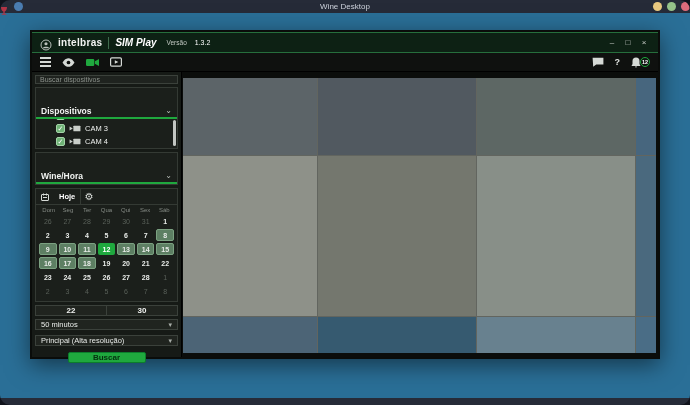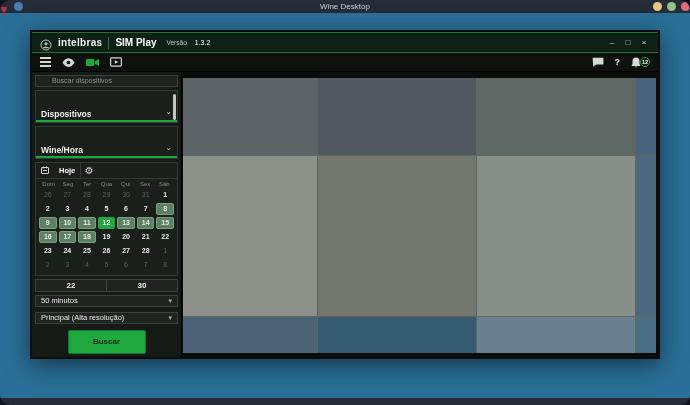--- a/index.html
+++ b/index.html
@@ -19,45 +19,45 @@
 
   
   .app { position:absolute; left:30px; top:17px; width:630px; height:329px; background:#0e100e;
          border:2px solid #0a0c0a; box-shadow:0 6px 22px rgba(0,0,0,.5); display:flex; flex-direction:column; }
 
   .app-titlebar { height:21px; background:#0d2114; border-top:1px solid #266e3c; border-bottom:1px solid #266e3c;
                   display:flex; align-items:center; padding:0 8px; gap:6px; }
   .person-icon { width:12px; height:12px; }
   .brand { font-size:10px; font-weight:bold; color:#f2f4f2; letter-spacing:.3px; }
   .tb-divider { width:1px; height:12px; background:#3f6b4d; }
-  .product { font-size:10px; font-weight:bold; color:#ffffff; }
+  .product { font-size:10px; font-weight:bold; color:#ffffff;font-style:italic; }
   .version-label { font-size:6.5px; color:#c4cac4; margin-left:4px; }
   .version { font-size:7px; color:#ffffff; margin-left:2px; }
   .win-controls { margin-left:auto; display:flex; gap:4px; }
   .win-controls span { width:12px; text-align:center; font-size:8px; color:#c9cec9; cursor:default; }
 
   .app-toolbar { height:19px; background:#0f110f; border-bottom:1px solid #000; display:flex; align-items:center; padding:0 8px; gap:11px; }
   .hamburger { width:11px; height:10px; background:repeating-linear-gradient(#d6dad6 0 2px, transparent 2px 4px); }
   .tool-icon { display:flex; align-items:center; }
   .toolbar-right { margin-left:auto; display:flex; align-items:center; gap:11px; }
   .help-q { font-size:9px; font-weight:bold; color:#e6e9e6; }
   .bell-group { display:flex; align-items:center; }
   .badge { width:10px; height:10px; border:1px solid var(--accent); border-radius:50%; color:#fff; font-size:5.5px; font-weight:bold;
            display:flex; align-items:center; justify-content:center; margin-left:-1px; }
 
   .app-body { flex:1; display:flex; min-height:0; }
 
   
   .sidebar { width:150px; background:#161a16; border-right:1px solid #000; padding:3px; display:flex; flex-direction:column; gap:3px; }
-  .search-input { width:100%; height:13px; background:#1f231f; border:1px solid #3b413b; color:#e8ebe8; font-size:7px; padding:0 16px;
+  .search-input { width:100%; height:13px; background:#1f231f; border:1px solid #3b413b; color:#e8ebe8; font-size:7px; padding:0 4px;
                   font-family:"Liberation Sans","DejaVu Sans",sans-serif; }
   .search-input::placeholder { color:#8d938d; }
 
   .panel { background:#1b1f1b; border:1px solid #343a34; }
-  .panel-header { display:flex; align-items:flex-start; justify-content:space-between; padding:2px 5px; height:13px;margin-top:16px; }
+  .panel-header { display:flex; align-items:center; justify-content:space-between; padding:2px 5px; height:13px;margin-top:16px; }
   .panel-title { font-size:8.5px; font-weight:bold; color:#f0f2f0; }
   .chev { color:#b9bfb9; font-size:8px; line-height:6px; }
   .green-rule { height:2px; background:var(--accent); }
 
   .dev-list { height:29px; overflow:hidden; position:relative; padding-left:20px; }
   .dev-row { display:flex; align-items:center; gap:4px; height:13px; }
   .dev-row.partial { margin-top:-10px; }
   .checkbox { width:9px; height:9px; background:#6fb276; border:1px solid #a4d4a8; border-radius:2px; color:#fff;
               font-size:7px; line-height:8px; text-align:center; flex:0 0 auto; }
   .cam-icon { display:flex; }
@@ -183,20 +183,45 @@
         <div class="sidebar">
 
           <input class="search-input" type="text" placeholder="Buscar dispositivos" style="">
 
           <div class="panel">
             <div class="panel-header">
               <span class="panel-title">Dispositivos</span>
               <span class="chev">⌄</span>
             </div>
             <div class="green-rule"></div>
+            <div class="dev-list">
+                <div class="dev-row partial">
+                  <span class="checkbox">✓</span>
+                </div>
+                <div class="dev-row">
+                  <span class="checkbox">✓</span>
+                  <span class="cam-icon">
+                    <svg width="12" height="9" viewBox="0 0 22 14">
+                      <rect x="8" y="2" width="13" height="10" rx="1" fill="#c9cec9"></rect>
+                      <path d="M7 7L1 3.5v7z" fill="#c9cec9"></path>
+                    </svg>
+                  </span>
+                  <span class="dev-label">CAM 3</span>
+                </div>
+                <div class="dev-row">
+                  <span class="checkbox">✓</span>
+                  <span class="cam-icon">
+                    <svg width="12" height="9" viewBox="0 0 22 14">
+                      <rect x="8" y="2" width="13" height="10" rx="1" fill="#c9cec9"></rect>
+                      <path d="M7 7L1 3.5v7z" fill="#c9cec9"></path>
+                    </svg>
+                  </span>
+                  <span class="dev-label">CAM 4</span>
+                </div>
+              </div>
             <div style="position:relative;">
               <span class="scroll-thumb" style="top:-28px;"></span>
             </div>
           </div>
 
           <div class="panel">
             <div class="panel-header">
               <span class="panel-title">Wine/Hora</span>
               <span class="chev">⌄</span>
             </div>

